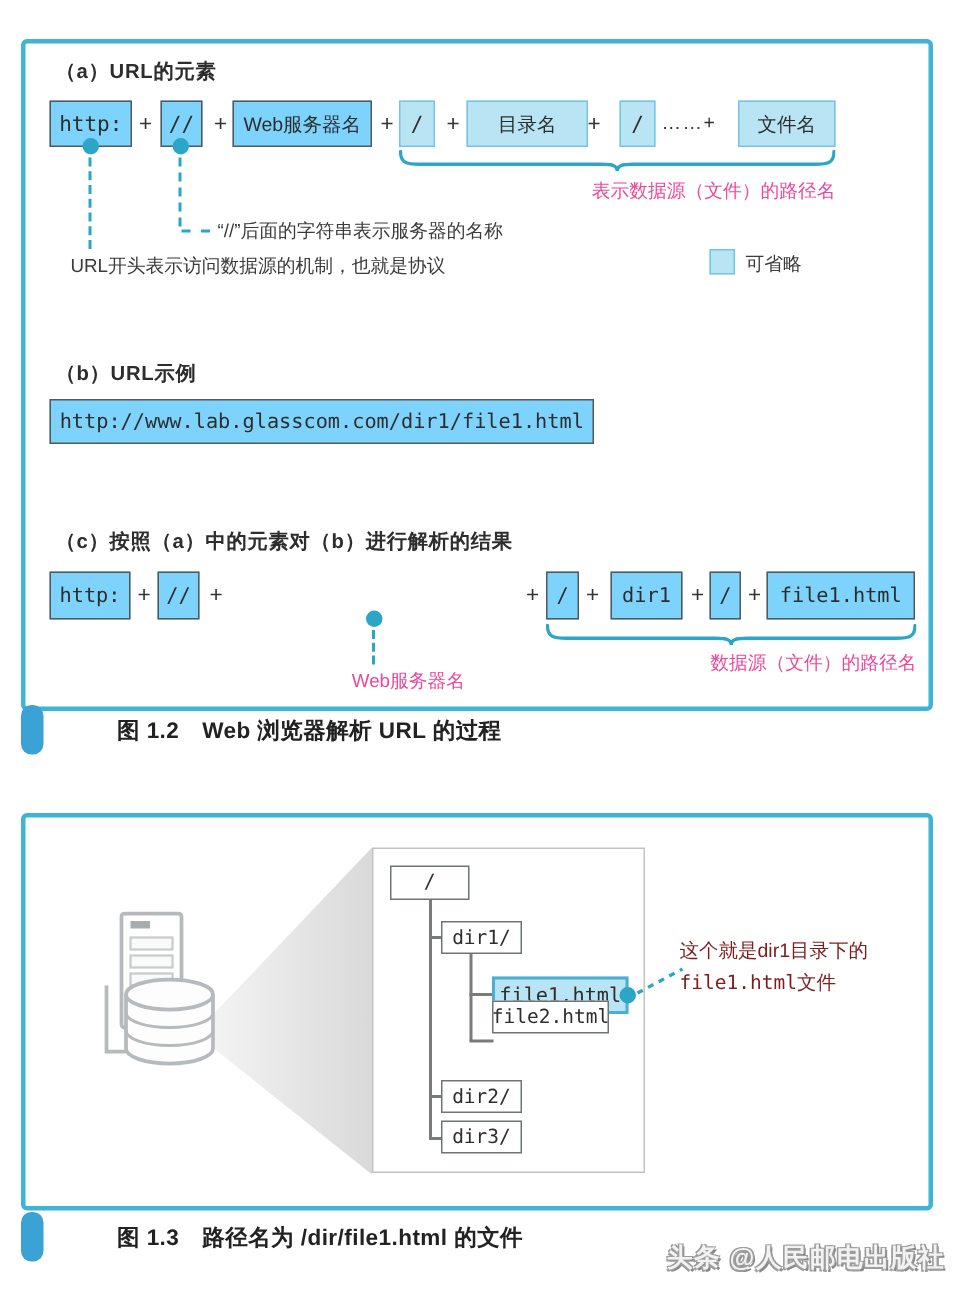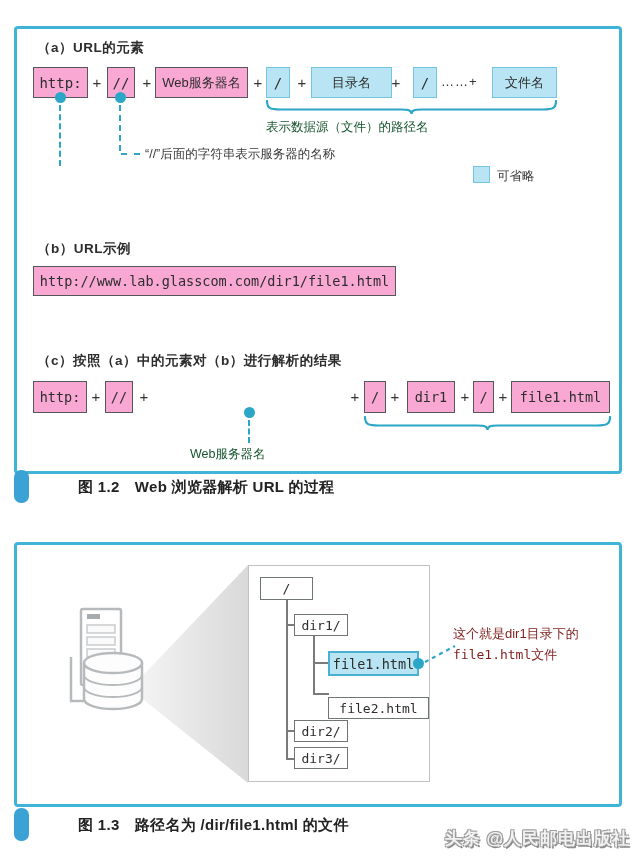--- a/index.html
+++ b/index.html
@@ -3,30 +3,30 @@
 <meta charset="utf-8">
 <style>
   * { margin:0; padding:0; box-sizing:border-box; }
   html,body { width:640px; height:860px; background:#fff; font-family:"Liberation Sans","DejaVu Sans",sans-serif; color:#333; }
   body { position:relative; overflow:hidden; }
   .mono { font-family:"DejaVu Sans Mono","Liberation Mono",monospace; }
   .panel { position:absolute; left:14px; width:608px; background:#fff; border:3px solid #3fb4d7; border-radius:4px; }
   #panel-url { top:26px; height:448px; }
   #panel-file { top:542px; height:265px; }
   .heading { position:absolute; font-size:13.5px; font-weight:700; color:#2d2d2d; letter-spacing:.5px; }
-  .box { position:absolute; height:31px; border:1.6px solid #53585b; background:#f9a8d4; display:flex; align-items:center; justify-content:center; font-size:13px; color:#2d2d2d; }
+  .box { position:absolute; height:31px; border:1.6px solid #53585b; background:#7dd3fc; display:flex; align-items:center; justify-content:center; font-size:13px; color:#2d2d2d; }
   .box.opt { background:#b8e4f3; border:1.8px solid #74c6e0; }
   .plus { position:absolute; font-size:15px; color:#333; width:14px; text-align:center; }
   .dots { position:absolute; font-size:13px; color:#333; letter-spacing:1px; }
   .dot { position:absolute; width:11px; height:11px; border-radius:50%; background:#2ba6c6; z-index:3; }
   .vdash { position:absolute; width:0; border-left:2px dashed #2ba6c6; }
   .hdash { position:absolute; height:0; border-top:2px dashed #2ba6c6; }
   .note { position:absolute; font-size:12.5px; color:#3a3a3a; white-space:nowrap; }
   .brace { position:absolute; }
-  .brace-label { position:absolute; font-size:12.5px; color:#14532d; text-align:left; }
+  .brace-label { position:absolute; font-size:12.5px; color:#ec4899; text-align:right; }
   .caption { position:absolute; left:38px; font-size:15px; font-weight:700; color:#222; letter-spacing:.3px;padding-left:40px; }
   .cap-marker { position:absolute; left:14px; width:15px; height:33px; background:#3aa2d4; border-radius:7px; z-index:2; }
   .tree-panel { position:absolute; background:#fff; border:1.5px solid #c2c2c2; }
   .tbox { position:absolute; border:1.4px solid #6f7477; background:#fff; display:flex; align-items:center; justify-content:center; font-size:13px; color:#2d2d2d; }
   .tbox.hl { background:#b8e4f3; border:2px solid #49b0d4; }
   .tline { position:absolute; background:#7b7b7b; }
   .annot { position:absolute; font-size:13px; color:#7f1d1d; white-space:nowrap; }
   #watermark { position:absolute; right:10px; top:827px; font-size:17px; font-weight:700; letter-spacing:1px;
     color:#f2f2f2; text-shadow:-1px -1px 0 #9d9d9d, 1px -1px 0 #9d9d9d, -1px 1px 0 #9d9d9d, 1.5px 1.5px 0 #8a8a8a; }
   svg { display:block; }
@@ -56,20 +56,21 @@
     <path d="M1,1 C1,8 4,9.5 14,9.5 L135,9.5 C143,9.5 145.5,10.5 145.5,14 C145.5,10.5 148,9.5 156,9.5 L277,9.5 C287,9.5 290,8 290,1" fill="none" stroke="#2ba6c6" stroke-width="2.2" stroke-linecap="round"></path>
   </svg>
   <div class="brace-label" style="left:249px;top:90px;width:291px">表示数据源（文件）的路径名</div>
 
   <div class="dot" style="left:38px;top:63px"></div>
   <div class="dot" style="left:98px;top:63px"></div>
   <div class="vdash" style="left:42px;top:76px;height:61px"></div>
   <div class="vdash" style="left:102px;top:76px;height:46px"></div>
   <div class="hdash" style="left:104px;top:124px;width:19px"></div>
   <div class="note" style="left:128px;top:117px">“//”后面的字符串表示服务器的名称</div>
+  <div class="note" style="left:30px;top:140px">URL开头表示访问数据源的机制，也就是协议</div>
 
   <div style="position:absolute;left:456px;top:137px;width:17px;height:17px;background:#b8e4f3;border:1.6px solid #74c6e0"></div>
   <div class="note" style="left:480px;top:139px">可省略</div>
 
   <div class="heading" style="left:20px;top:211px">（b）URL示例</div>
   <div class="box mono" style="left:16px;top:237px;width:363px;height:30px;font-size:13.5px">http://www.lab.glasscom.com/dir1/file1.html</div>
 
   <div class="heading" style="left:20px;top:323px">（c）按照（a）中的元素对（b）进行解析的结果</div>
 
   <div class="box mono" style="left:16px;top:352px;width:54px;height:32px;font-size:13.5px">http:</div>
@@ -85,20 +86,21 @@
   <span class="plus" style="left:479px;top:359px">+</span>
   <div class="box mono" style="left:494px;top:352px;width:99px;height:32px;font-size:13.5px">file1.html</div>
 
   <div class="dot" style="left:227px;top:378px"></div>
   <div class="vdash" style="left:231px;top:391px;height:23px"></div>
   <div class="brace-label" style="left:173px;top:417px;width:120px">Web服务器名</div>
 
   <svg class="brace" style="left:347px;top:387px" width="247" height="15" viewBox="0 0 247 15">
     <path d="M1,1 C1,8 4,9.5 14,9.5 L113,9.5 C121,9.5 123.5,10.5 123.5,14 C123.5,10.5 126,9.5 134,9.5 L233,9.5 C243,9.5 246,8 246,1" fill="none" stroke="#2ba6c6" stroke-width="2.2" stroke-linecap="round"></path>
   </svg>
+  <div class="brace-label" style="left:347px;top:405px;width:247px">数据源（文件）的路径名</div>
 </div>
 
 <div class="cap-marker" style="top:470px"></div>
 <div class="caption" style="top:478px">图 1.2　Web 浏览器解析 URL 的过程</div>
 
 <div class="panel" id="panel-file">
 
   <svg style="position:absolute;left:108px;top:16px" width="124" height="224" viewBox="0 0 124 224">
     <defs>
       <linearGradient id="beamGrad" x1="0" y1="0" x2="1" y2="0">
@@ -128,21 +130,21 @@
   <div class="tline" style="left:269px;top:79px;width:9px;height:1.6px"></div>
   <div class="tline" style="left:296px;top:91px;width:1.6px;height:58px"></div>
   <div class="tline" style="left:296px;top:117px;width:16px;height:1.6px"></div>
   <div class="tline" style="left:296px;top:148px;width:16px;height:1.6px"></div>
   <div class="tline" style="left:269px;top:185px;width:9px;height:1.6px"></div>
   <div class="tline" style="left:269px;top:213px;width:9px;height:1.6px"></div>
 
   <div class="tbox mono" style="left:243px;top:32px;width:53px;height:23px">/</div>
   <div class="tbox mono" style="left:277px;top:69px;width:54px;height:22px">dir1/</div>
   <div class="tbox hl mono" style="left:311px;top:106px;width:91px;height:25px;font-size:13.5px">file1.html</div>
-  <div class="tbox mono" style="left:311px;top:152px;width:101px;height:22px">file2.html</div>
+  <div class="tbox mono" style="left:311px;top:122px;width:78px;height:22px">file2.html</div>
   <div class="tbox mono" style="left:277px;top:175px;width:54px;height:22px">dir2/</div>
   <div class="tbox mono" style="left:277px;top:202px;width:54px;height:22px">dir3/</div>
 
   <div class="dot" style="left:396px;top:113px"></div>
   <svg style="position:absolute;left:406px;top:96px" width="36" height="24" viewBox="0 0 36 24">
     <line x1="2" y1="21" x2="32" y2="5" stroke="#2ba6c6" stroke-width="2.2" stroke-dasharray="4 4"></line>
   </svg>
   <div class="annot" style="left:436px;top:80px">这个就是dir1目录下的</div>
   <div class="annot mono" style="left:436px;top:101px">file1.html文件</div>
 </div>

